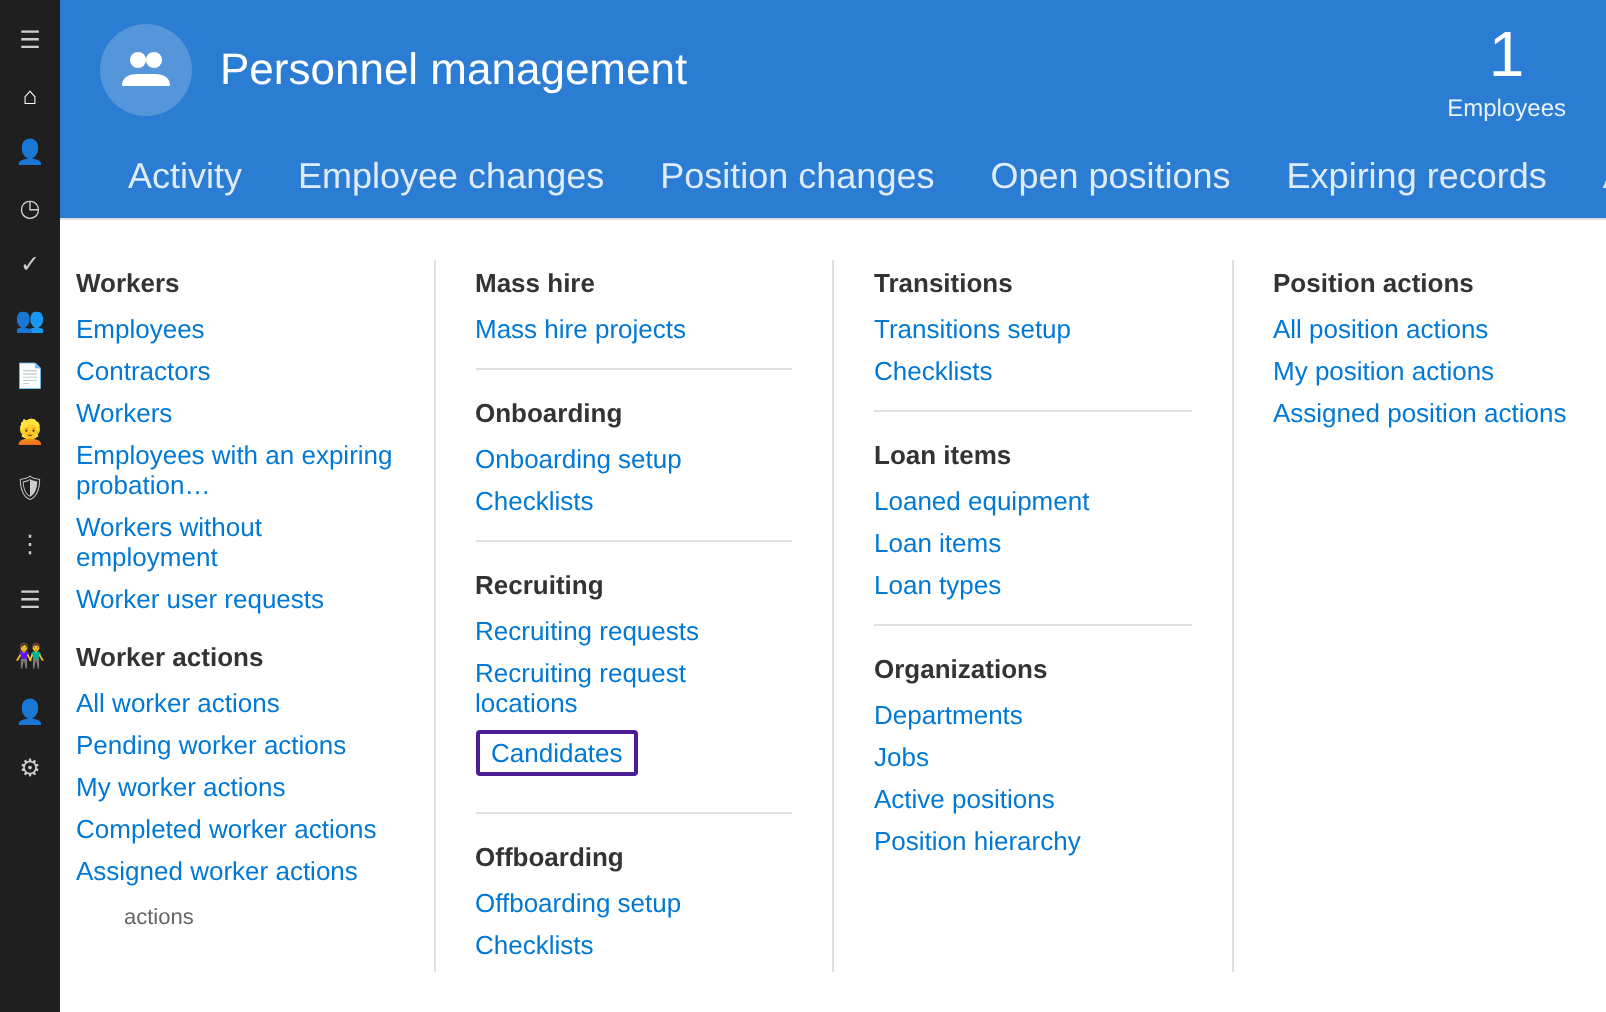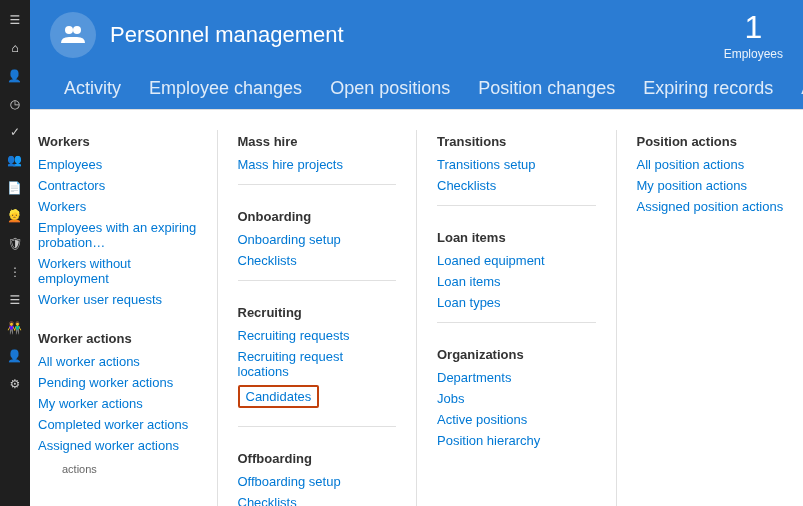--- a/index.html
+++ b/index.html
@@ -131,35 +131,35 @@
     .menu-link {
       display: block;
       color: #0078d4;
       font-size: 13px;
       margin-bottom: 6px;
       cursor: pointer;
       text-decoration: none;
     }
 
     .menu-link.highlighted {
-      border: 2px solid #c2410c;
+      border: 2px solid #4c1d95;
       padding: 2px 6px;
       display: inline-block;
       color: #0078d4;
       border-radius: 2px;
     }
 
     .section-divider {
       border: none;
       border-top: 1px solid #e0e0e0;
       margin: 12px 0;
     }
 
     .menu-section-sub {
-      margin-top: 24px;
+      margin-top: 14px;
     }
 
     
     .footer-hint {
       font-size: 11px;
       color: #666;
       padding: 4px 24px 8px;
     }
   </style>
 </head>
@@ -195,22 +195,22 @@
     <div class="header-title">Personnel management</div>
     <div class="header-stat">
       <span class="header-stat-num">1</span>
       <span class="header-stat-label">Employees</span>
     </div>
   </div>
 
   <div class="nav-tabs">
     <div class="nav-tab">Activity</div>
     <div class="nav-tab">Employee changes</div>
+    <div class="nav-tab">Position changes</div>
     <div class="nav-tab">Open positions</div>
-    <div class="nav-tab">Position changes</div>
     <div class="nav-tab">Expiring records</div>
     <div class="nav-tab">Analytics</div>
     <div class="nav-tab">Recruiting requests</div>
 
   </div>
 
   <div class="content-area">
     <div class="dropdown-menu">
 
       <div class="menu-column">

